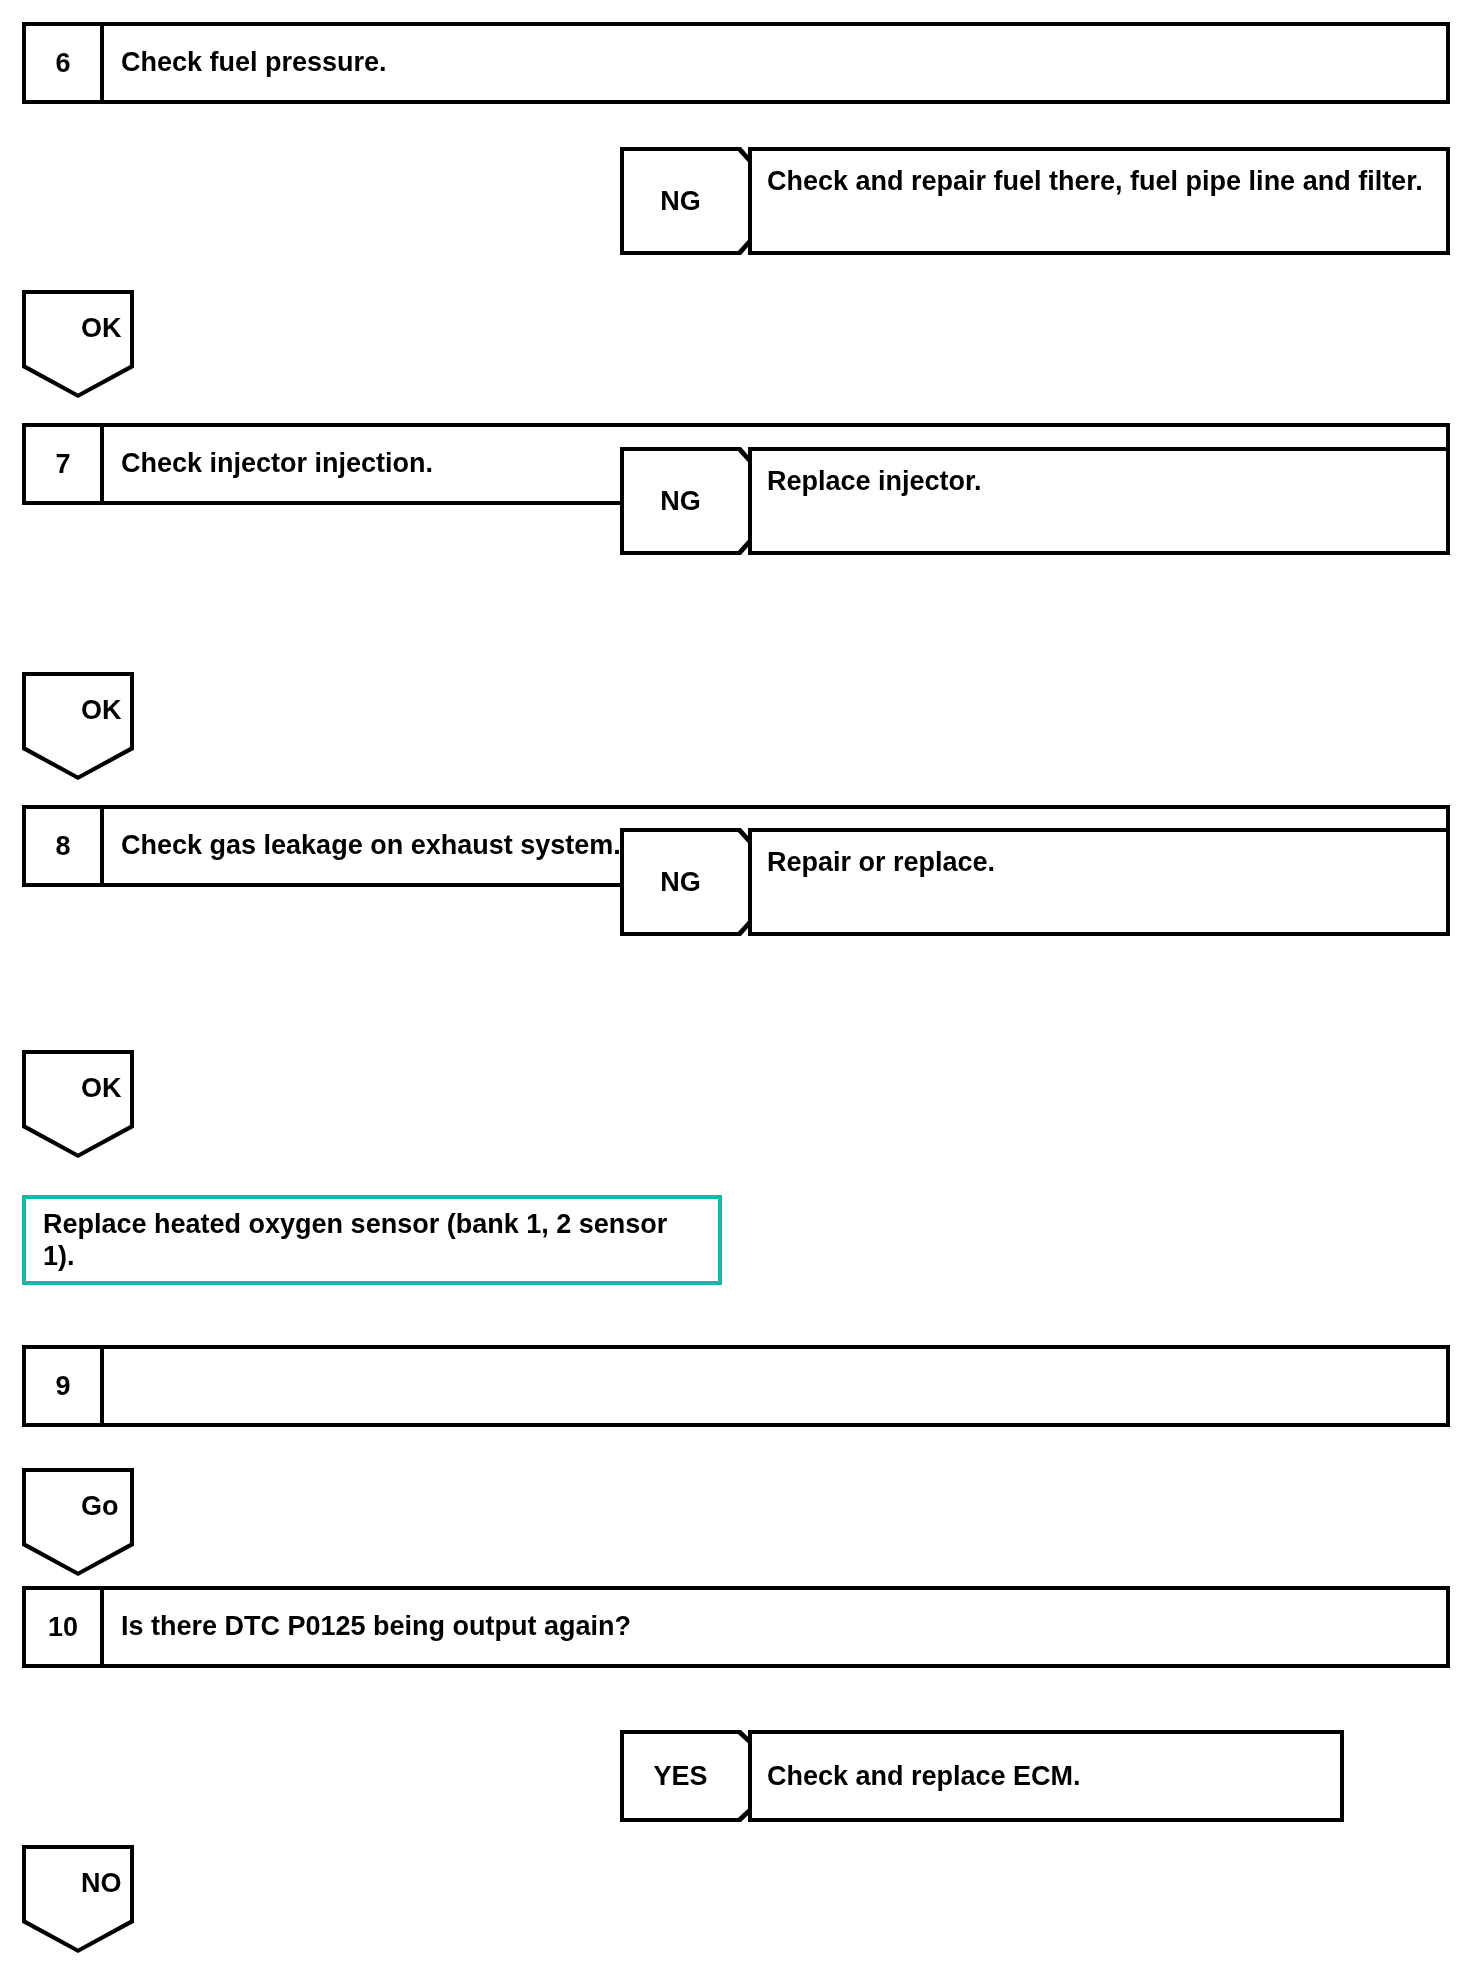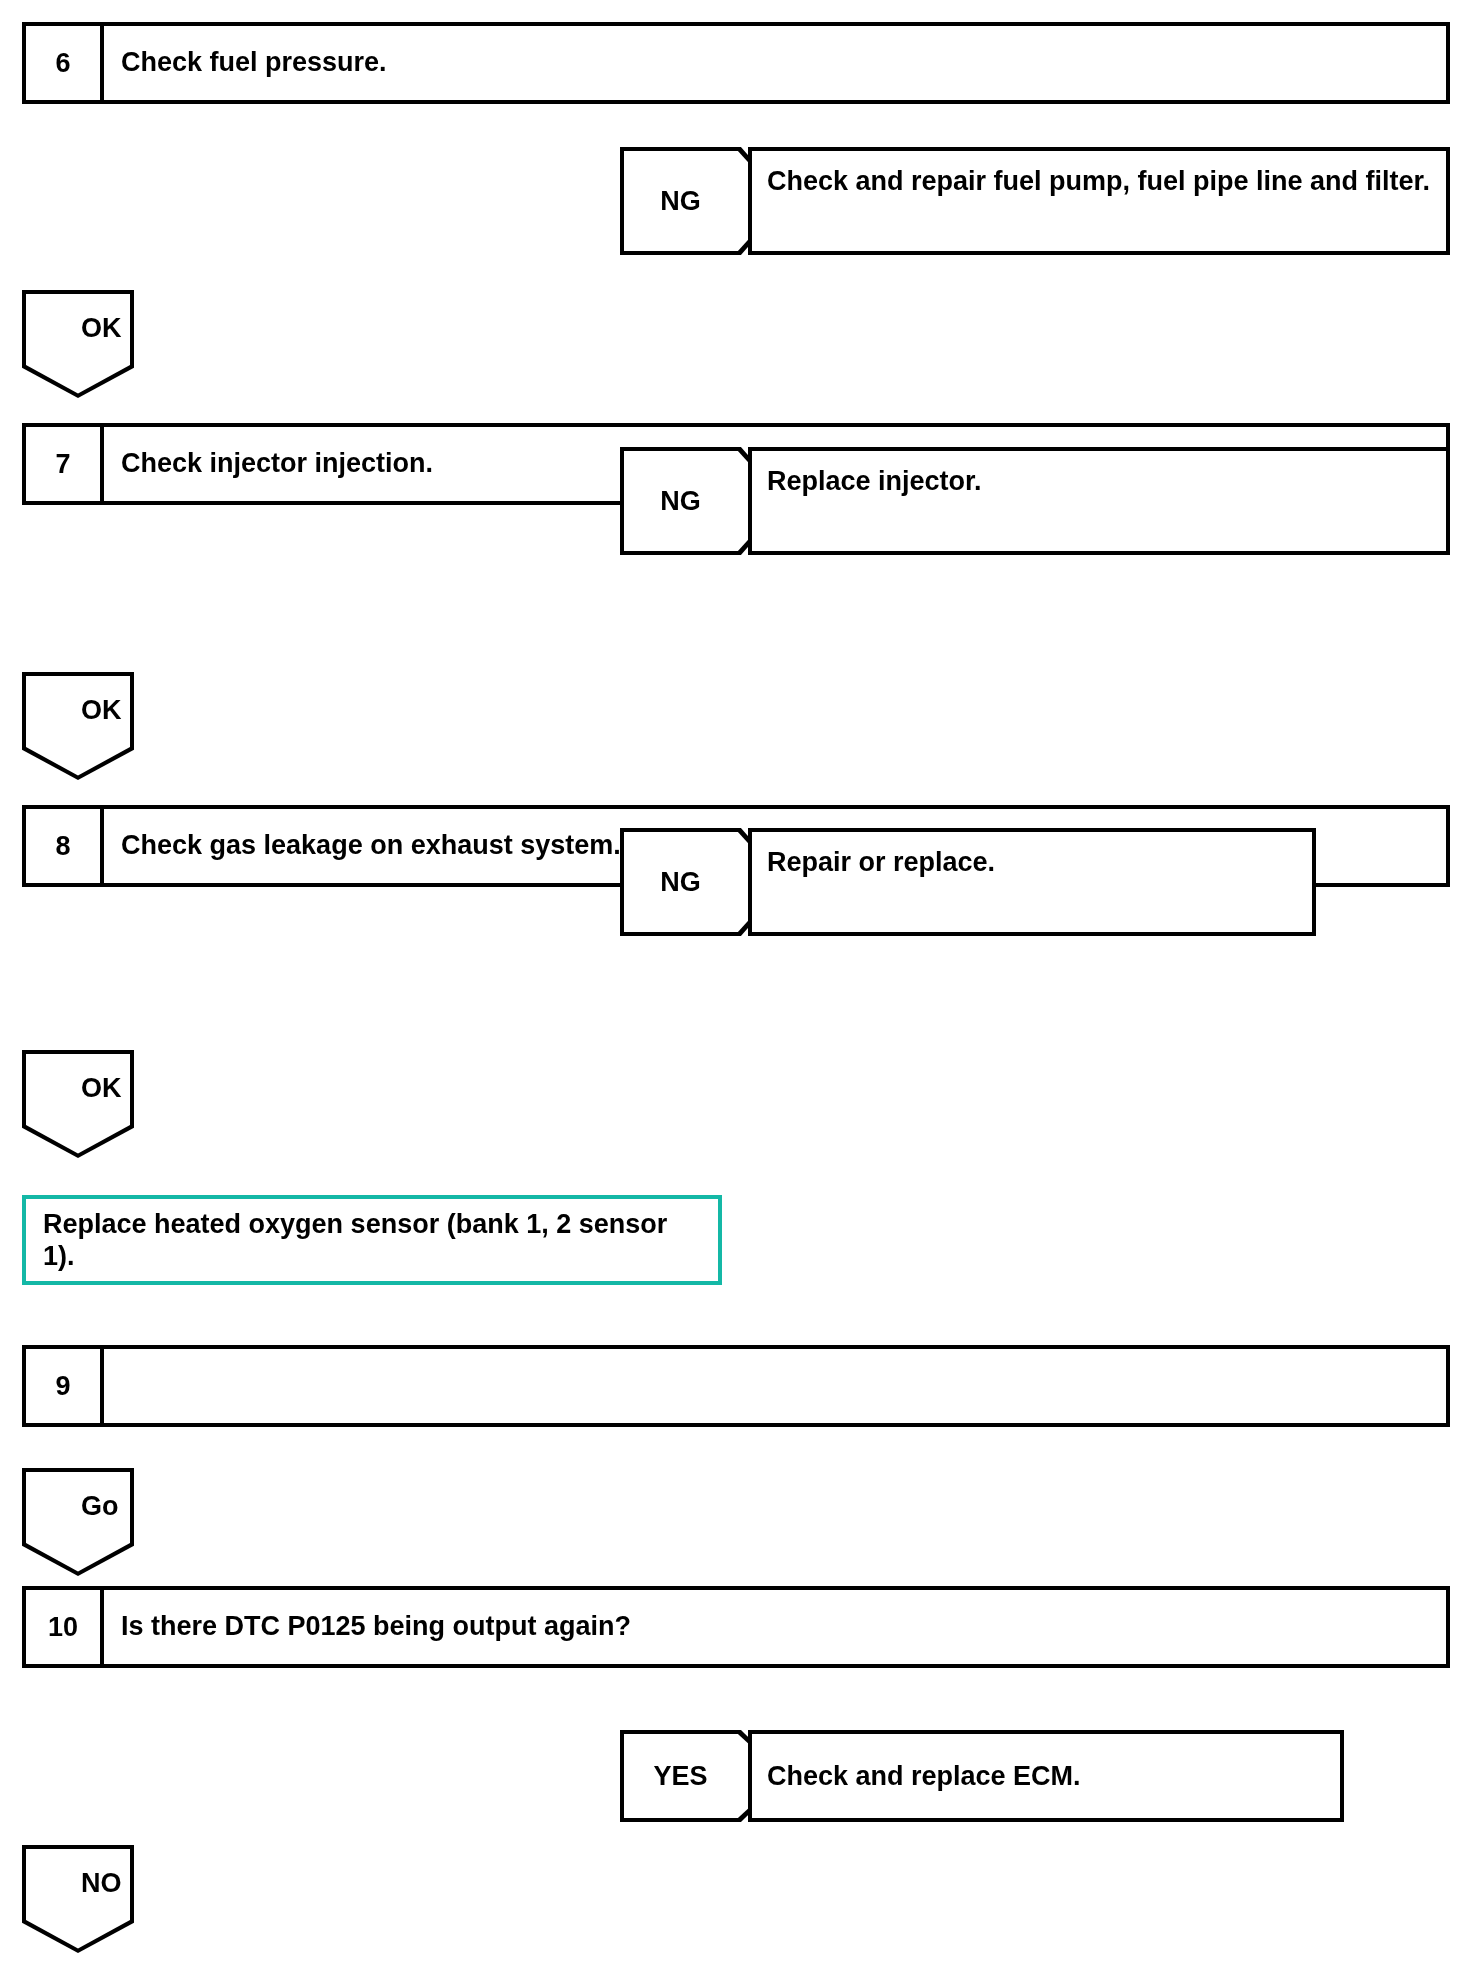--- a/index.html
+++ b/index.html
@@ -153,21 +153,21 @@
   <div class="step-box" style="left:22px; top:22px; width:1428px; height:82px;">
     <div class="step-num">6</div>
     <div class="step-text">Check fuel pressure.</div>
   </div>
 
   <div class="arrow-right" style="left:620px; top:147px; width:168px; height:108px;">
     <div class="inner"></div>
     <div class="lbl">NG</div>
   </div>
   <div class="result-box" style="left:748px; top:147px; width:702px; height:108px;">
-    <span>Check and repair fuel pump, fuel pipe line and filter.</span>
+    <span>Check and repair fuel there, fuel pipe line and filter.</span>
   </div>
 
   <div class="arrow-down" style="left:22px; top:290px; width:112px; height:108px;">
     <div class="inner"></div>
     <div class="lbl">OK</div>
   </div>
 
   <div class="step-box" style="left:22px; top:423px; width:1428px; height:82px;">
     <div class="step-num">7</div>
     <div class="step-text">Check injector injection.</div>
@@ -188,21 +188,21 @@
 
   <div class="step-box" style="left:22px; top:805px; width:1428px; height:82px;">
     <div class="step-num">8</div>
     <div class="step-text">Check gas leakage on exhaust system.</div>
   </div>
 
   <div class="arrow-right" style="left:620px; top:828px; width:168px; height:108px;">
     <div class="inner"></div>
     <div class="lbl">NG</div>
   </div>
-  <div class="result-box" style="left:748px; top:828px; width:568px; height:108px;">
+  <div class="result-box" style="left:748px; top:828px; width:702px; height:108px;">
     <span>Repair or replace.</span>
   </div>
 
   <div class="arrow-down" style="left:22px; top:1050px; width:112px; height:108px;">
     <div class="inner"></div>
     <div class="lbl">OK</div>
   </div>
 
   <div class="plain-box" style="left:22px; top:1195px; width:700px; height:90px;">
     <span>Replace heated oxygen sensor (bank 1, 2 sensor 1).</span>

